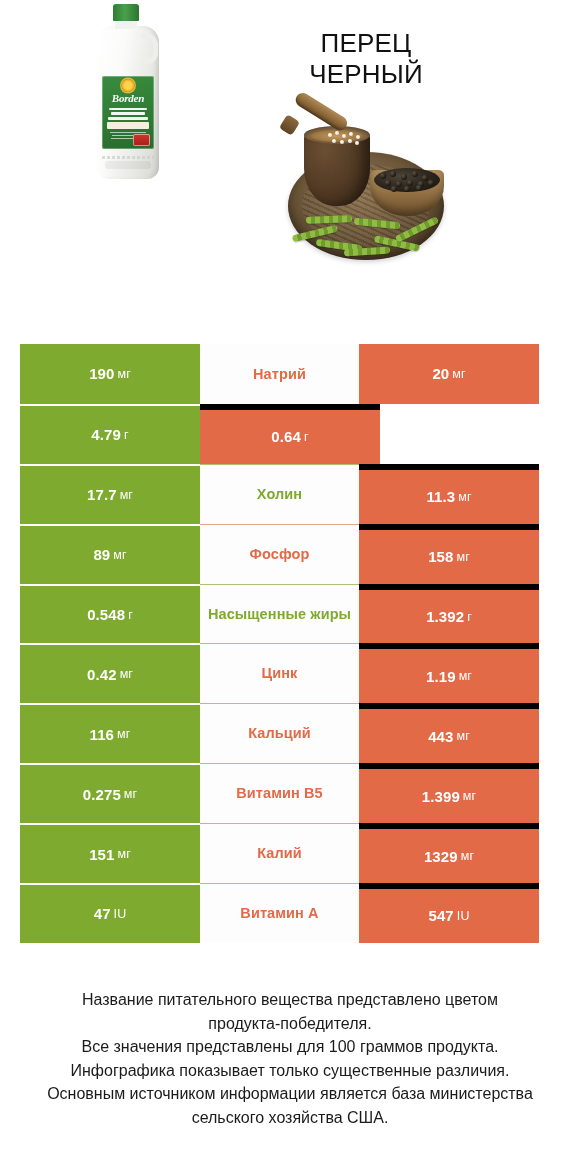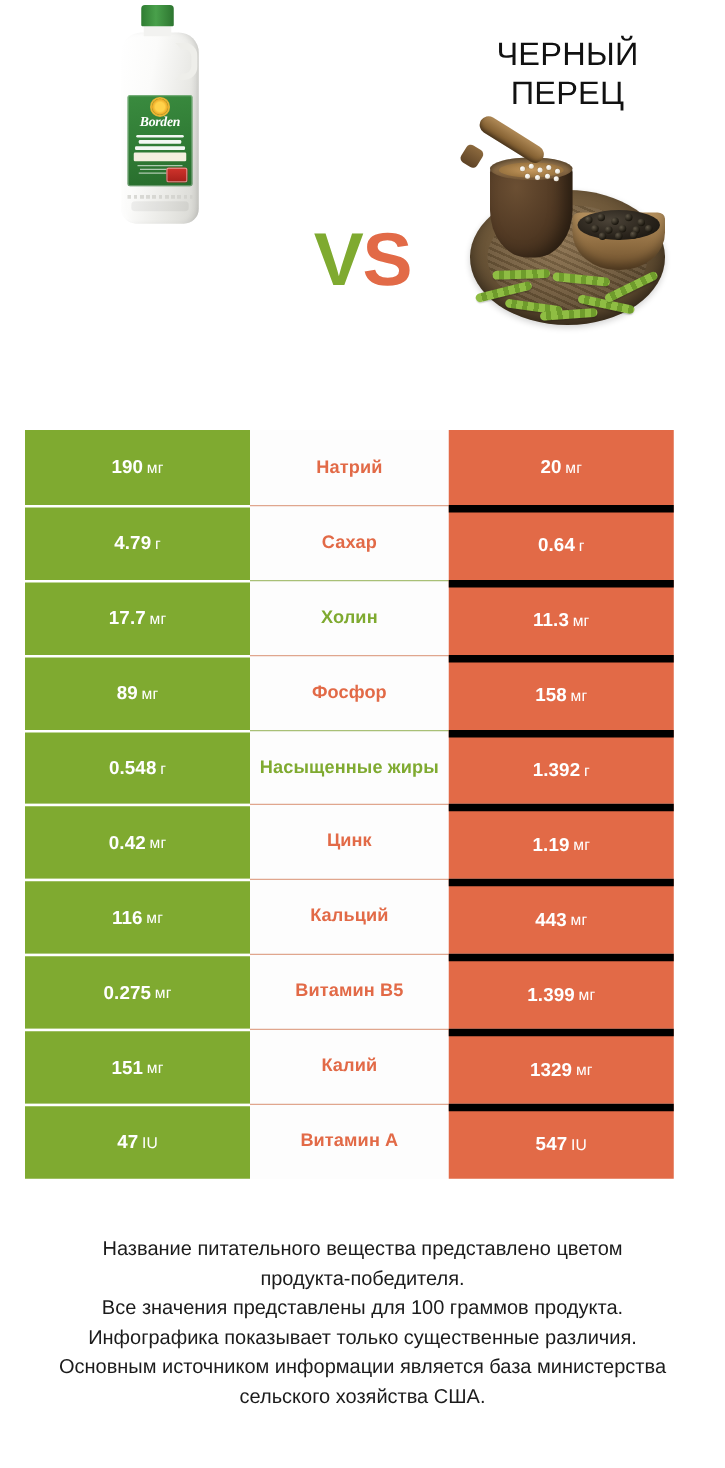--- a/index.html
+++ b/index.html
@@ -226,28 +226,25 @@
               <i style="width:86%"></i>
                 <i style="width:74%"></i>
                 <i style="width:80%"></i>
             </div>
             <div class="lbl-badge"></div>
           </div>
         </div>
       </div>
     </div>
 
-    <div class="vs-wrap">
-      <div class="vs"><span class="v">V</span><span class="s">S</span></div>
-    </div>
 
     <div class="prod right">
       <div class="title">
+        <div>ПЕРЕЦ</div>
         <div>ЧЕРНЫЙ</div>
-        <div>ПЕРЕЦ</div>
       </div>
       <div class="pic">
         <div class="pepper">
           <div class="tray"></div>
           <div class="tray-weave"></div>
           <div class="sprigs">
             <div class="sprig" style="left:2px;  top:20px; transform:rotate(-14deg);"></div>
             <div class="sprig" style="left:26px; top:32px; transform:rotate(8deg);"></div>
             <div class="sprig" style="left:54px; top:38px; transform:rotate(-4deg);"></div>
             <div class="sprig" style="left:84px; top:30px; transform:rotate(12deg);"></div>
@@ -305,21 +302,20 @@
           <span>20</span>
           <span class="unit">мг</span>
         </div>
     </div>
 
     <div class="row">
       <div class="cell left">
           <span>4.79</span>
           <span class="unit">г</span>
         </div>
-      <div class="cell mid">Сахар</div>
       <div class="cell right">
           <span>0.64</span>
           <span class="unit">г</span>
         </div>
     </div>
 
     <div class="row">
       <div class="cell left">
           <span>17.7</span>
           <span class="unit">мг</span>

